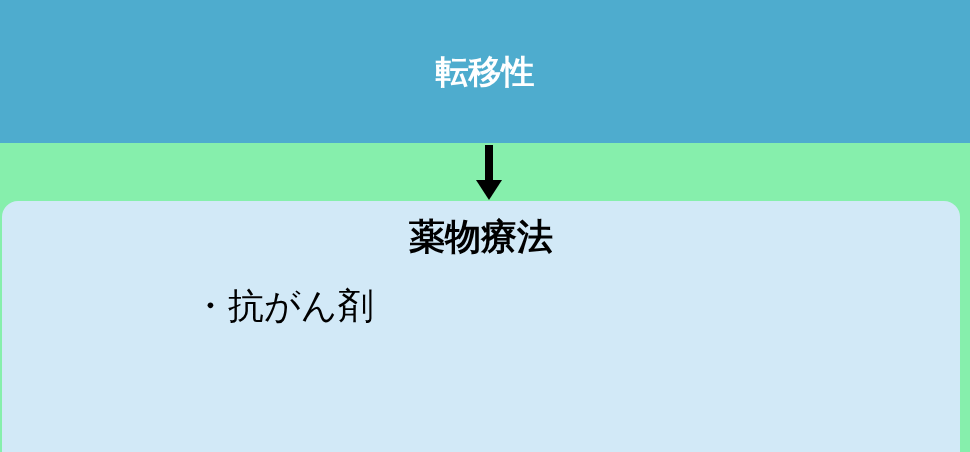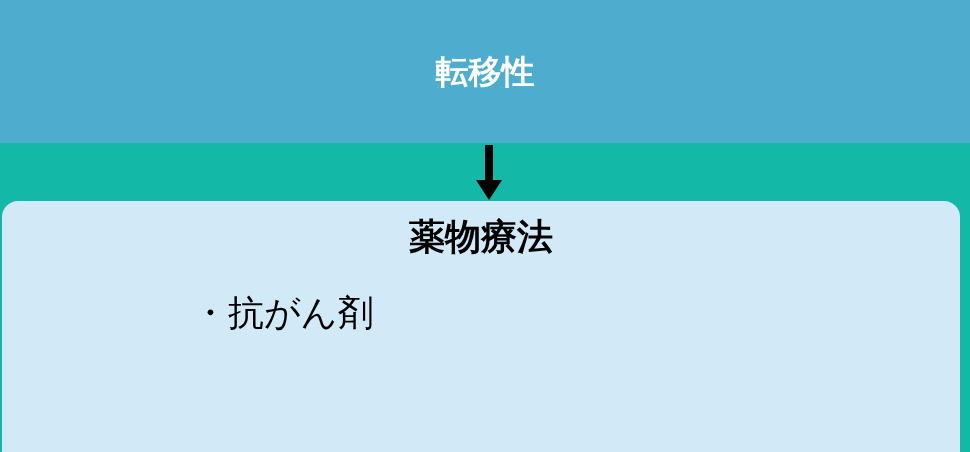--- a/index.html
+++ b/index.html
@@ -5,21 +5,21 @@
   html, body {
     margin: 0;
     padding: 0;
     background: #ffffff;
     font-family: "Liberation Sans", "DejaVu Sans", sans-serif;
   }
   .canvas {
     position: relative;
     width: 970px;
     height: 452px;
-    background: #14b8a6;
+    background: #86efac;
     overflow: hidden;
   }
   
   .stage-box {
     position: absolute;
     left: 0;
     top: 0;
     width: 970px;
     height: 143px;
     background: #4EACCE;
@@ -74,21 +74,21 @@
     margin-top: 14px;
     font-size: 36px;
     font-weight: bold;
     line-height: 44px;
     color: #000000;
     text-align: center;
     white-space: nowrap;
   }
   .treatment-list {
     list-style: none;
-    margin: 26px 0 0 190px;
+    margin: 19px 0 0 190px;
     padding: 0;
   }
   .treatment-list li {
     font-size: 36px;
     font-weight: normal;
     line-height: 56px;
     color: #000000;
     white-space: nowrap;
   }
 </style>

